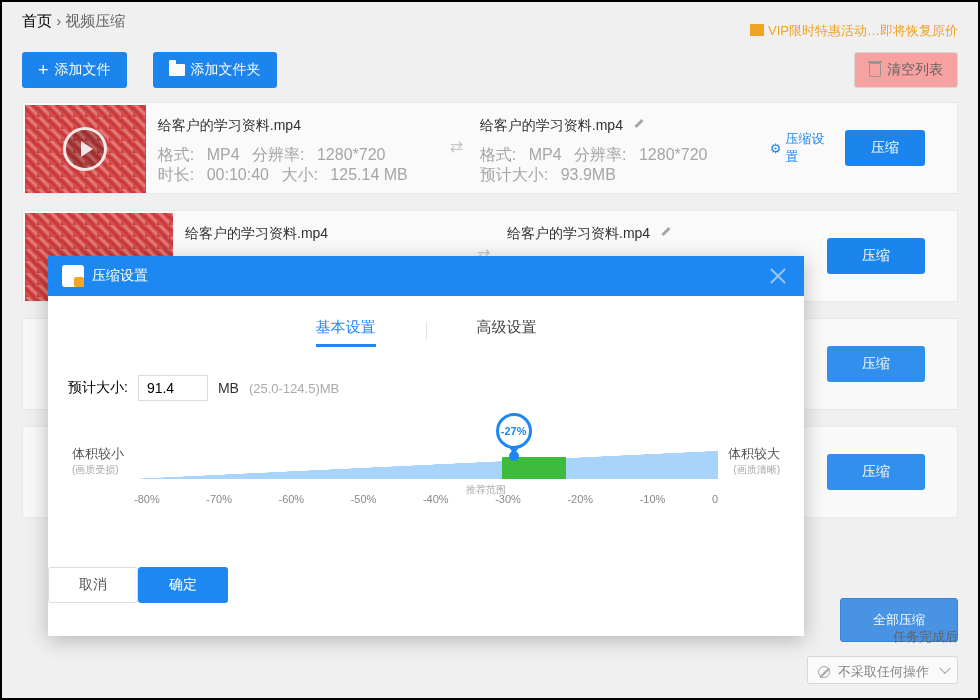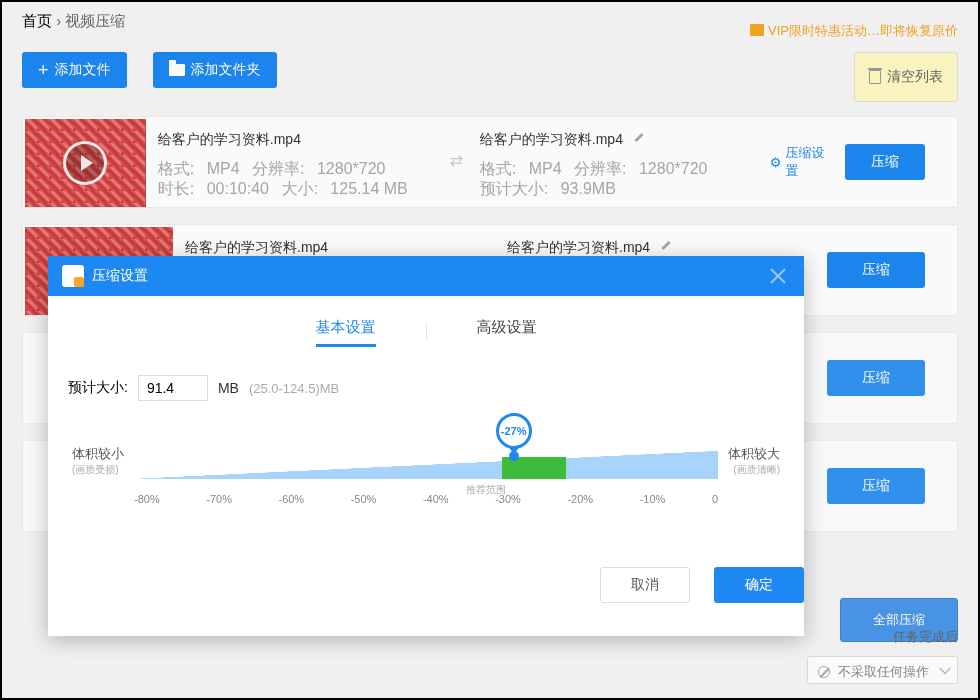--- a/index.html
+++ b/index.html
@@ -8,21 +8,21 @@
 
   
   .breadcrumb { height: 40px; padding: 10px 20px; font-size: 15px; color: #666; }
   .breadcrumb a { color: #000000; text-decoration: none; }
   .vip { position: absolute; top: 20px; right: 20px; color: #f5a623; font-size: 13px; }
   .vip-icon { display: inline-block; width: 14px; height: 12px; background: #f5a623; border-radius: 1px; vertical-align: -1px; }
 
   
   .toolbar { display: flex; padding: 10px 20px 14px; gap: 26px; }
   .btn-primary { background: #1d88f2; color: #fff; border: none; height: 36px; padding: 0 16px; border-radius: 3px; font-size: 14px; cursor: pointer; display: inline-flex; align-items: center; gap: 6px; }
-  .btn-clear { margin-left: auto; background: #fef9c3; border: 1px solid #ddd; color: #666; height: 50px; padding: 16px 14px; border-radius: 3px; font-size: 14px; cursor: pointer; display: inline-flex; align-items: center; gap: 6px; }
+  .btn-clear { margin-left: auto; background: #fca5a5; border: 1px solid #ddd; color: #666; height: 36px; padding: 16px 14px; border-radius: 3px; font-size: 14px; cursor: pointer; display: inline-flex; align-items: center; gap: 6px; }
   .icon-plus::before { content: "+"; font-size: 18px; }
   .folder-icon { width: 16px; height: 12px; background: #fff; border-radius: 1px; display: inline-block; position: relative; }
   .folder-icon::before { content: ""; position: absolute; top: -4px; left: 0; width: 7px; height: 4px; background: #fff; border-radius: 1px 1px 0 0; }
   .trash-icon { width: 12px; height: 14px; border: 1px solid #999; border-radius: 1px; display: inline-block; position: relative; }
   .trash-icon::before { content: ""; position: absolute; top: -3px; left: -2px; width: 14px; height: 2px; background: #999; }
 
   
   .file-list { padding: 0 20px; }
   .file-row { display: flex; background: #fff; height: 92px; margin-bottom: 16px; border: 1px solid #eee; position: relative; }
   .thumb { width: 148px; height: 88px; margin: 2px; position: relative; overflow: hidden; }
@@ -82,21 +82,21 @@
   .rec-zone { position: absolute; bottom: 0; left: 63%; width: 11%; height: 22px; background: #3dbb3c; }
   .rec-label { position: absolute; top: 62px; left: 50%; transform: translateX(100%); font-size: 10px; color: #aaa; }
   .handle { position: absolute; bottom: 18px; left: 65%; transform: translateX(-50%); }
   .handle-bubble { width: 36px; height: 36px; border: 3px solid #1d88f2; border-radius: 50%; background: #fff; color: #1d88f2; font-size: 11px; display: flex; align-items: center; justify-content: center; font-weight: 600; }
   .handle-pin { width: 0; height: 0; border-left: 5px solid transparent; border-right: 5px solid transparent; border-top: 8px solid #1d88f2; margin: -2px auto 0; }
   .handle-tip { width: 10px; height: 10px; background: #1d88f2; border-radius: 50%; margin: -4px auto 0; }
 
   .ticks { position: absolute; top: 72px; left: 58px; right: 58px; display: flex; justify-content: space-between; font-size: 11px; color: #888; }
   .tick80 { position: relative; }
 
-  .modal-actions { display: flex; justify-content: flex-end; gap: 24px; margin-top: 36px; }
+  .modal-actions { display: flex; justify-content: flex-start; margin-top: 36px; }
   .btn-cancel { width: 90px; height: 36px; border: 1px solid #ddd; background: #fff; color: #555; font-size: 14px; border-radius: 3px; cursor: pointer; }
   .btn-ok { width: 90px; height: 36px; border: none; background: #1d88f2; color: #fff; font-size: 14px; border-radius: 3px; cursor: pointer; }
 
   
   .file-list .file-row:nth-child(3),
   .file-list .file-row:nth-child(4) { opacity: 0.9; }
   .btn-all-wrap { position: absolute; bottom: 56px; right: 20px; }
 </style>
 </head>
 <body>

